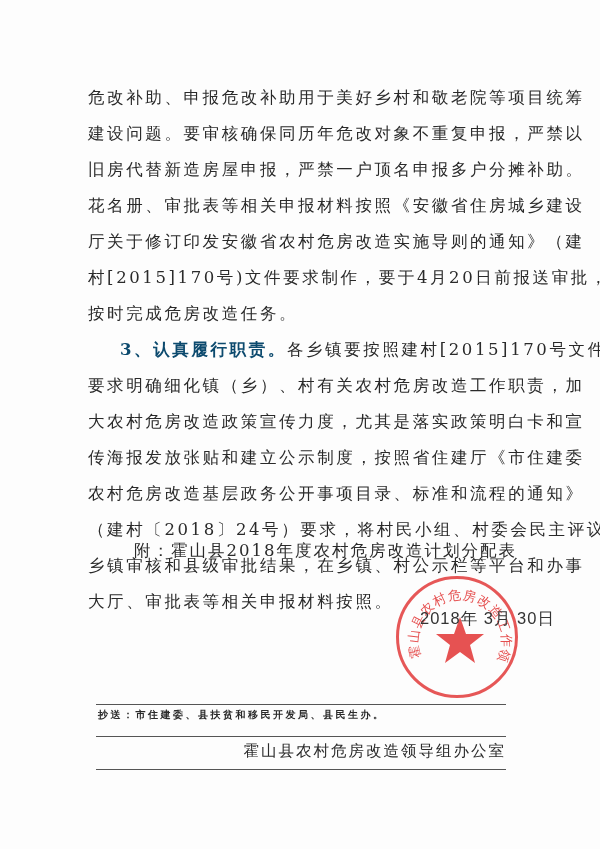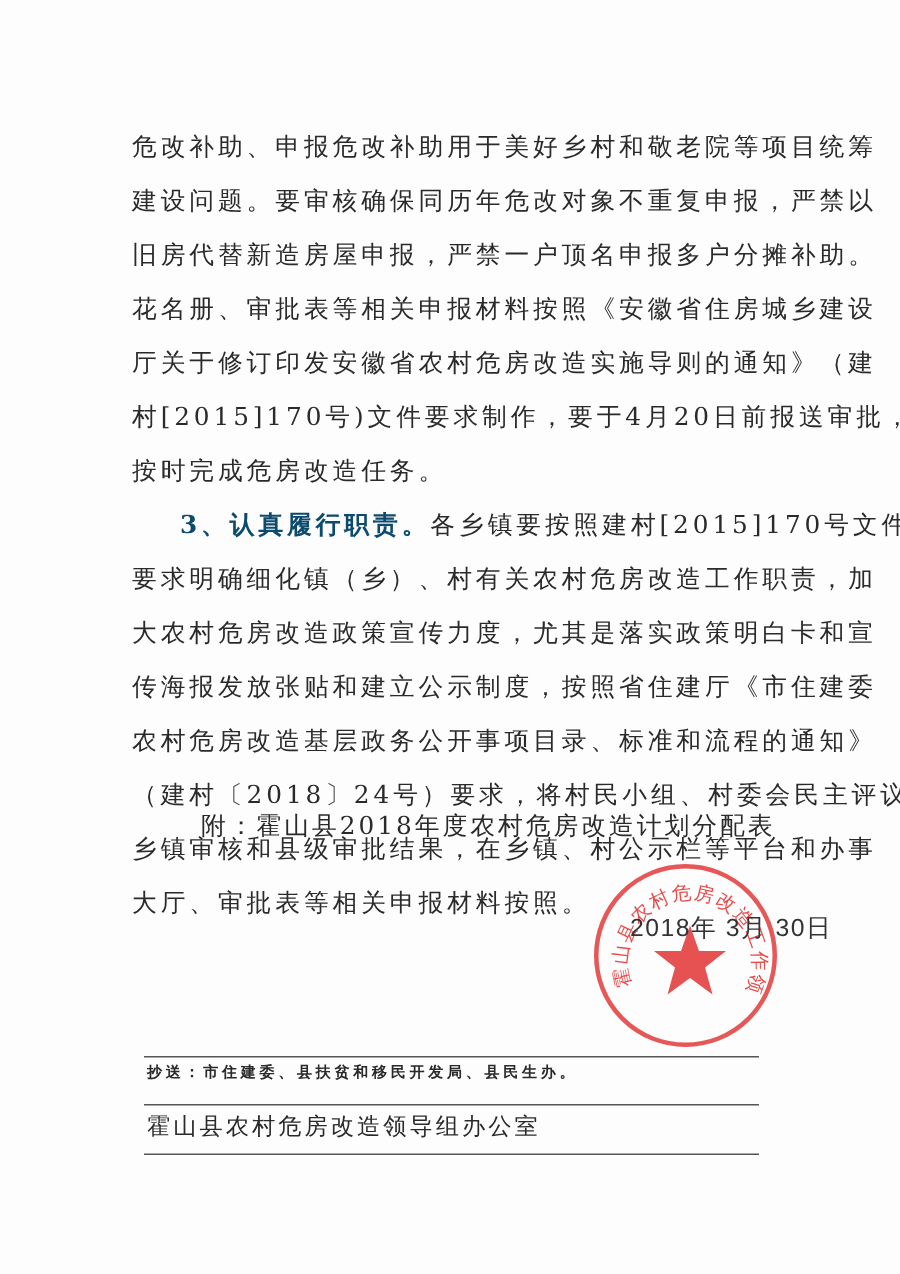--- a/index.html
+++ b/index.html
@@ -18,21 +18,21 @@
   .bold { font-weight:bold; color:#0c4a6e; }
   .attach { position:absolute; left:134px; top:540px; font-size:16.5px; letter-spacing:2px; white-space:nowrap; }
   .date { position:absolute; left:380px; top:608px; font-size:16.5px; letter-spacing:1px; white-space:nowrap; font-family:"Liberation Sans", sans-serif; color:#333;margin-left:40px; }
   .seal {
     position:absolute; left:396px; top:576px; width:122px; height:122px; border-radius:50%;
     border:3px solid rgba(226,58,58,0.85); box-sizing:border-box;
   }
   .seal svg { position:absolute; left:0; top:0; }
   .rule { position:absolute; left:96px; width:410px; height:1px; background:#555; }
   .cc { position:absolute; left:98px; top:708px; font-size:10px; letter-spacing:2.5px; white-space:nowrap;font-weight:bold; }
-  .footer { position:absolute; left:98px; top:741px; width:408px; font-size:15.5px; letter-spacing:2px; white-space:nowrap; display:flex; justify-content:flex-start; }
+  .footer { position:absolute; left:98px; top:741px; width:408px; font-size:15.5px; letter-spacing:2px; white-space:nowrap; display:flex; justify-content:flex-end; }
 </style>
 </head>
 <body>
 
 <div class="page">
 
   <div class="body-text">
     <div class="line">危改补助、申报危改补助用于美好乡村和敬老院等项目统筹</div>
     <div class="line">建设问题。要审核确保同历年危改对象不重复申报，严禁以</div>
     <div class="line">旧房代替新造房屋申报，严禁一户顶名申报多户分摊补助。</div>

